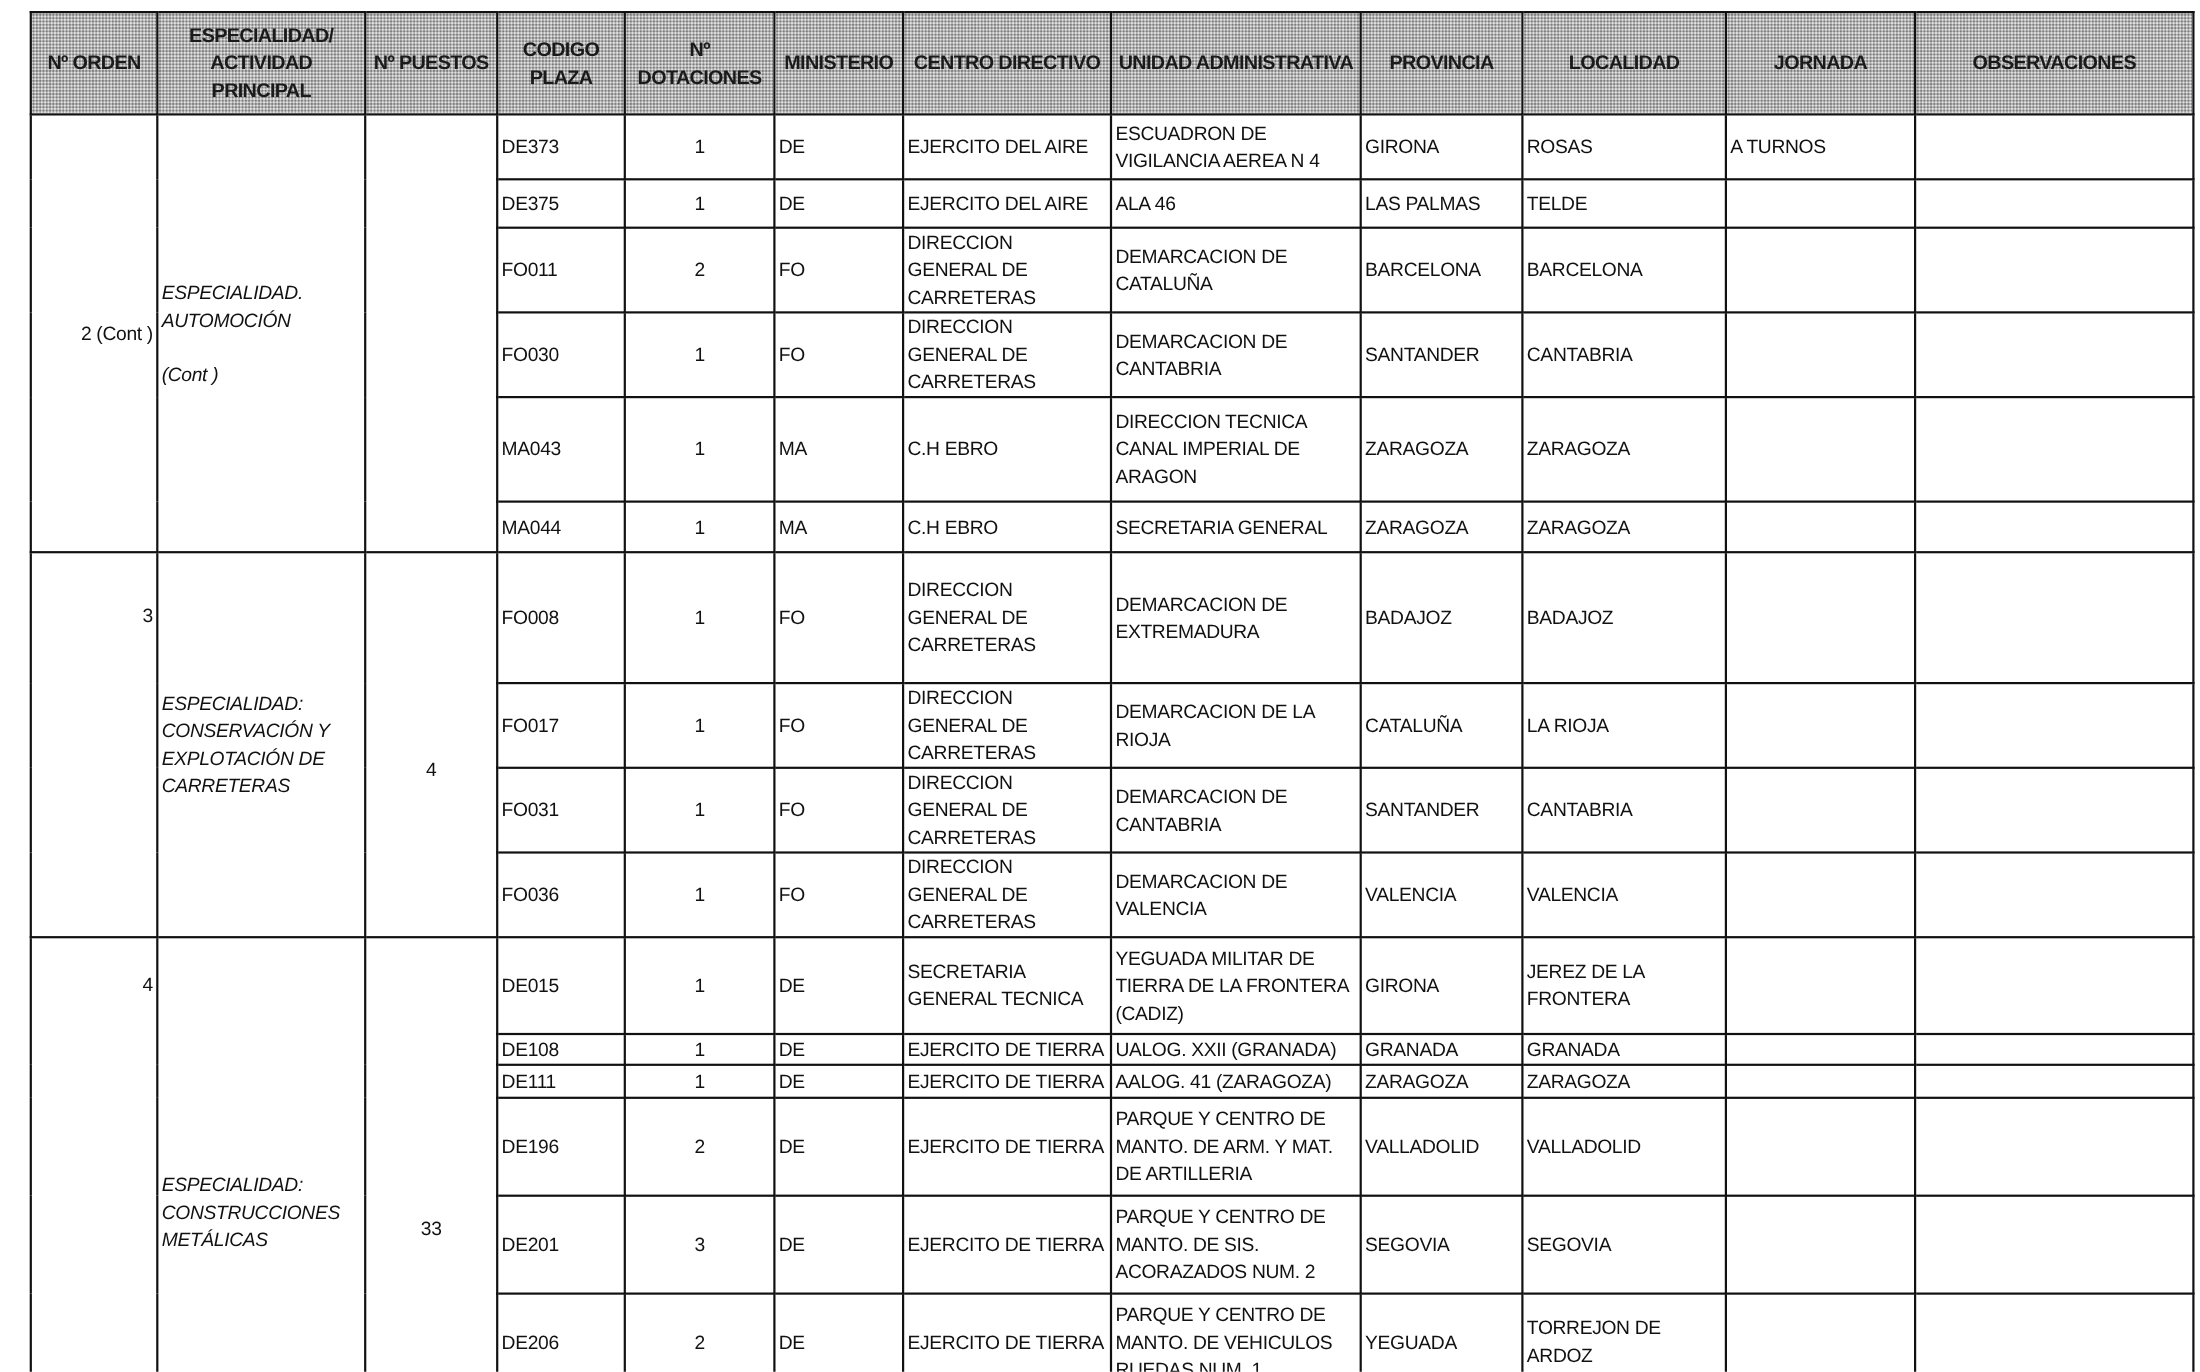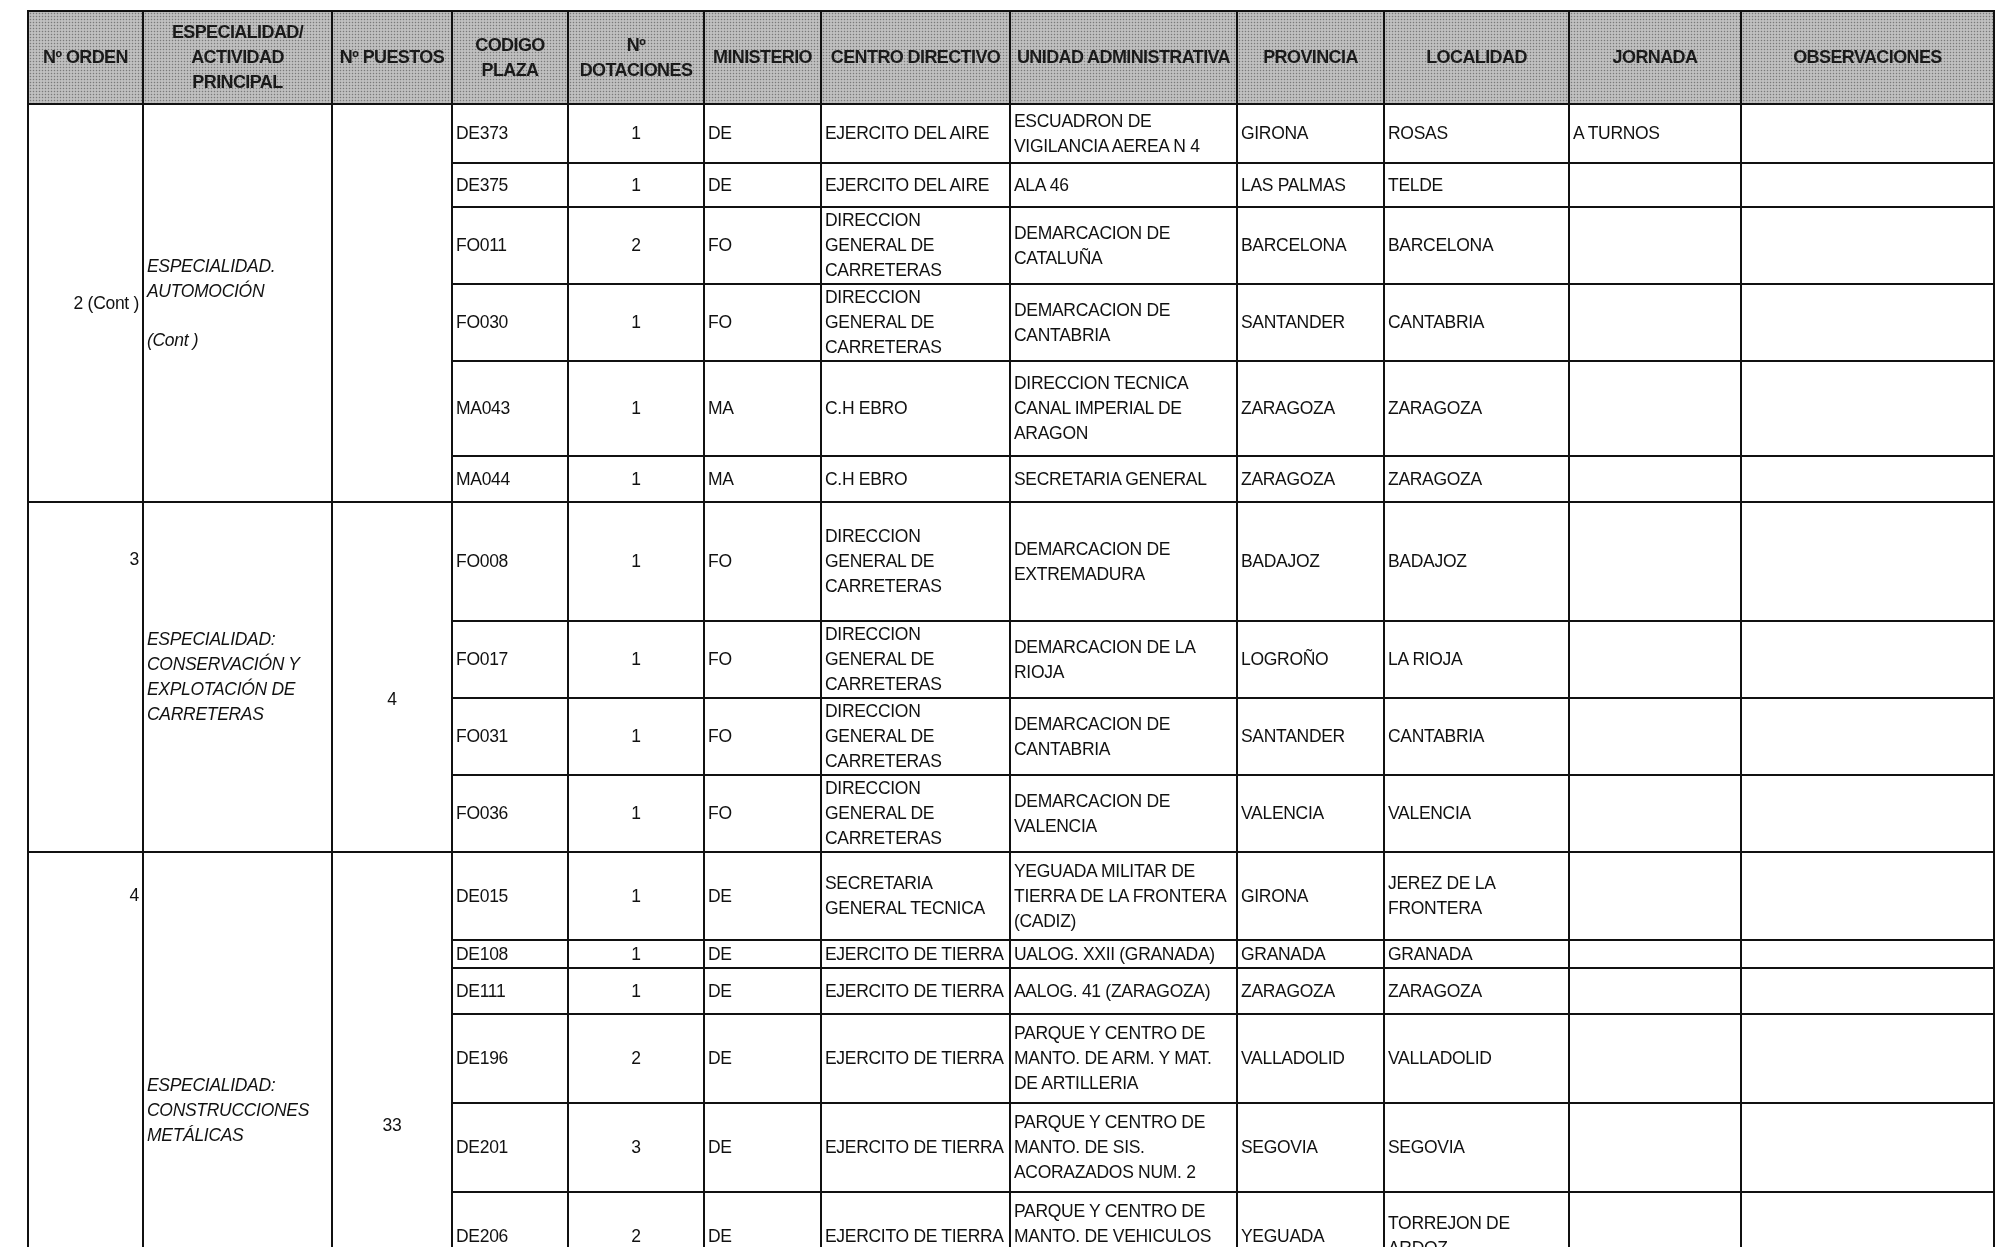--- a/index.html
+++ b/index.html
@@ -172,21 +172,21 @@
         <td class="l">BADAJOZ</td>
         <td class="l"></td>
         <td class="l"></td>
       </tr>
       <tr style="height: 58px;">
         <td class="l">FO017</td>
         <td class="c">1</td>
         <td class="l">FO</td>
         <td class="l">DIRECCION GENERAL DE CARRETERAS</td>
         <td class="l">DEMARCACION DE LA RIOJA</td>
-        <td class="l">LOGROÑO</td>
+        <td class="l">CATALUÑA</td>
         <td class="l">LA RIOJA</td>
         <td class="l"></td>
         <td class="l"></td>
       </tr>
       <tr style="height: 59px;">
         <td class="l">FO031</td>
         <td class="c">1</td>
         <td class="l">FO</td>
         <td class="l">DIRECCION GENERAL DE CARRETERAS</td>
         <td class="l">DEMARCACION DE CANTABRIA</td>
@@ -228,21 +228,21 @@
         <td class="l">DE108</td>
         <td class="c">1</td>
         <td class="l">DE</td>
         <td class="l">EJERCITO DE TIERRA</td>
         <td class="l">UALOG. XXII (GRANADA)</td>
         <td class="l">GRANADA</td>
         <td class="l">GRANADA</td>
         <td class="l"></td>
         <td class="l"></td>
       </tr>
-      <tr style="height: 46px;">
+      <tr style="height: 30px;">
         <td class="l">DE111</td>
         <td class="c">1</td>
         <td class="l">DE</td>
         <td class="l">EJERCITO DE TIERRA</td>
         <td class="l">AALOG. 41 (ZARAGOZA)</td>
         <td class="l">ZARAGOZA</td>
         <td class="l">ZARAGOZA</td>
         <td class="l"></td>
         <td class="l"></td>
       </tr>

